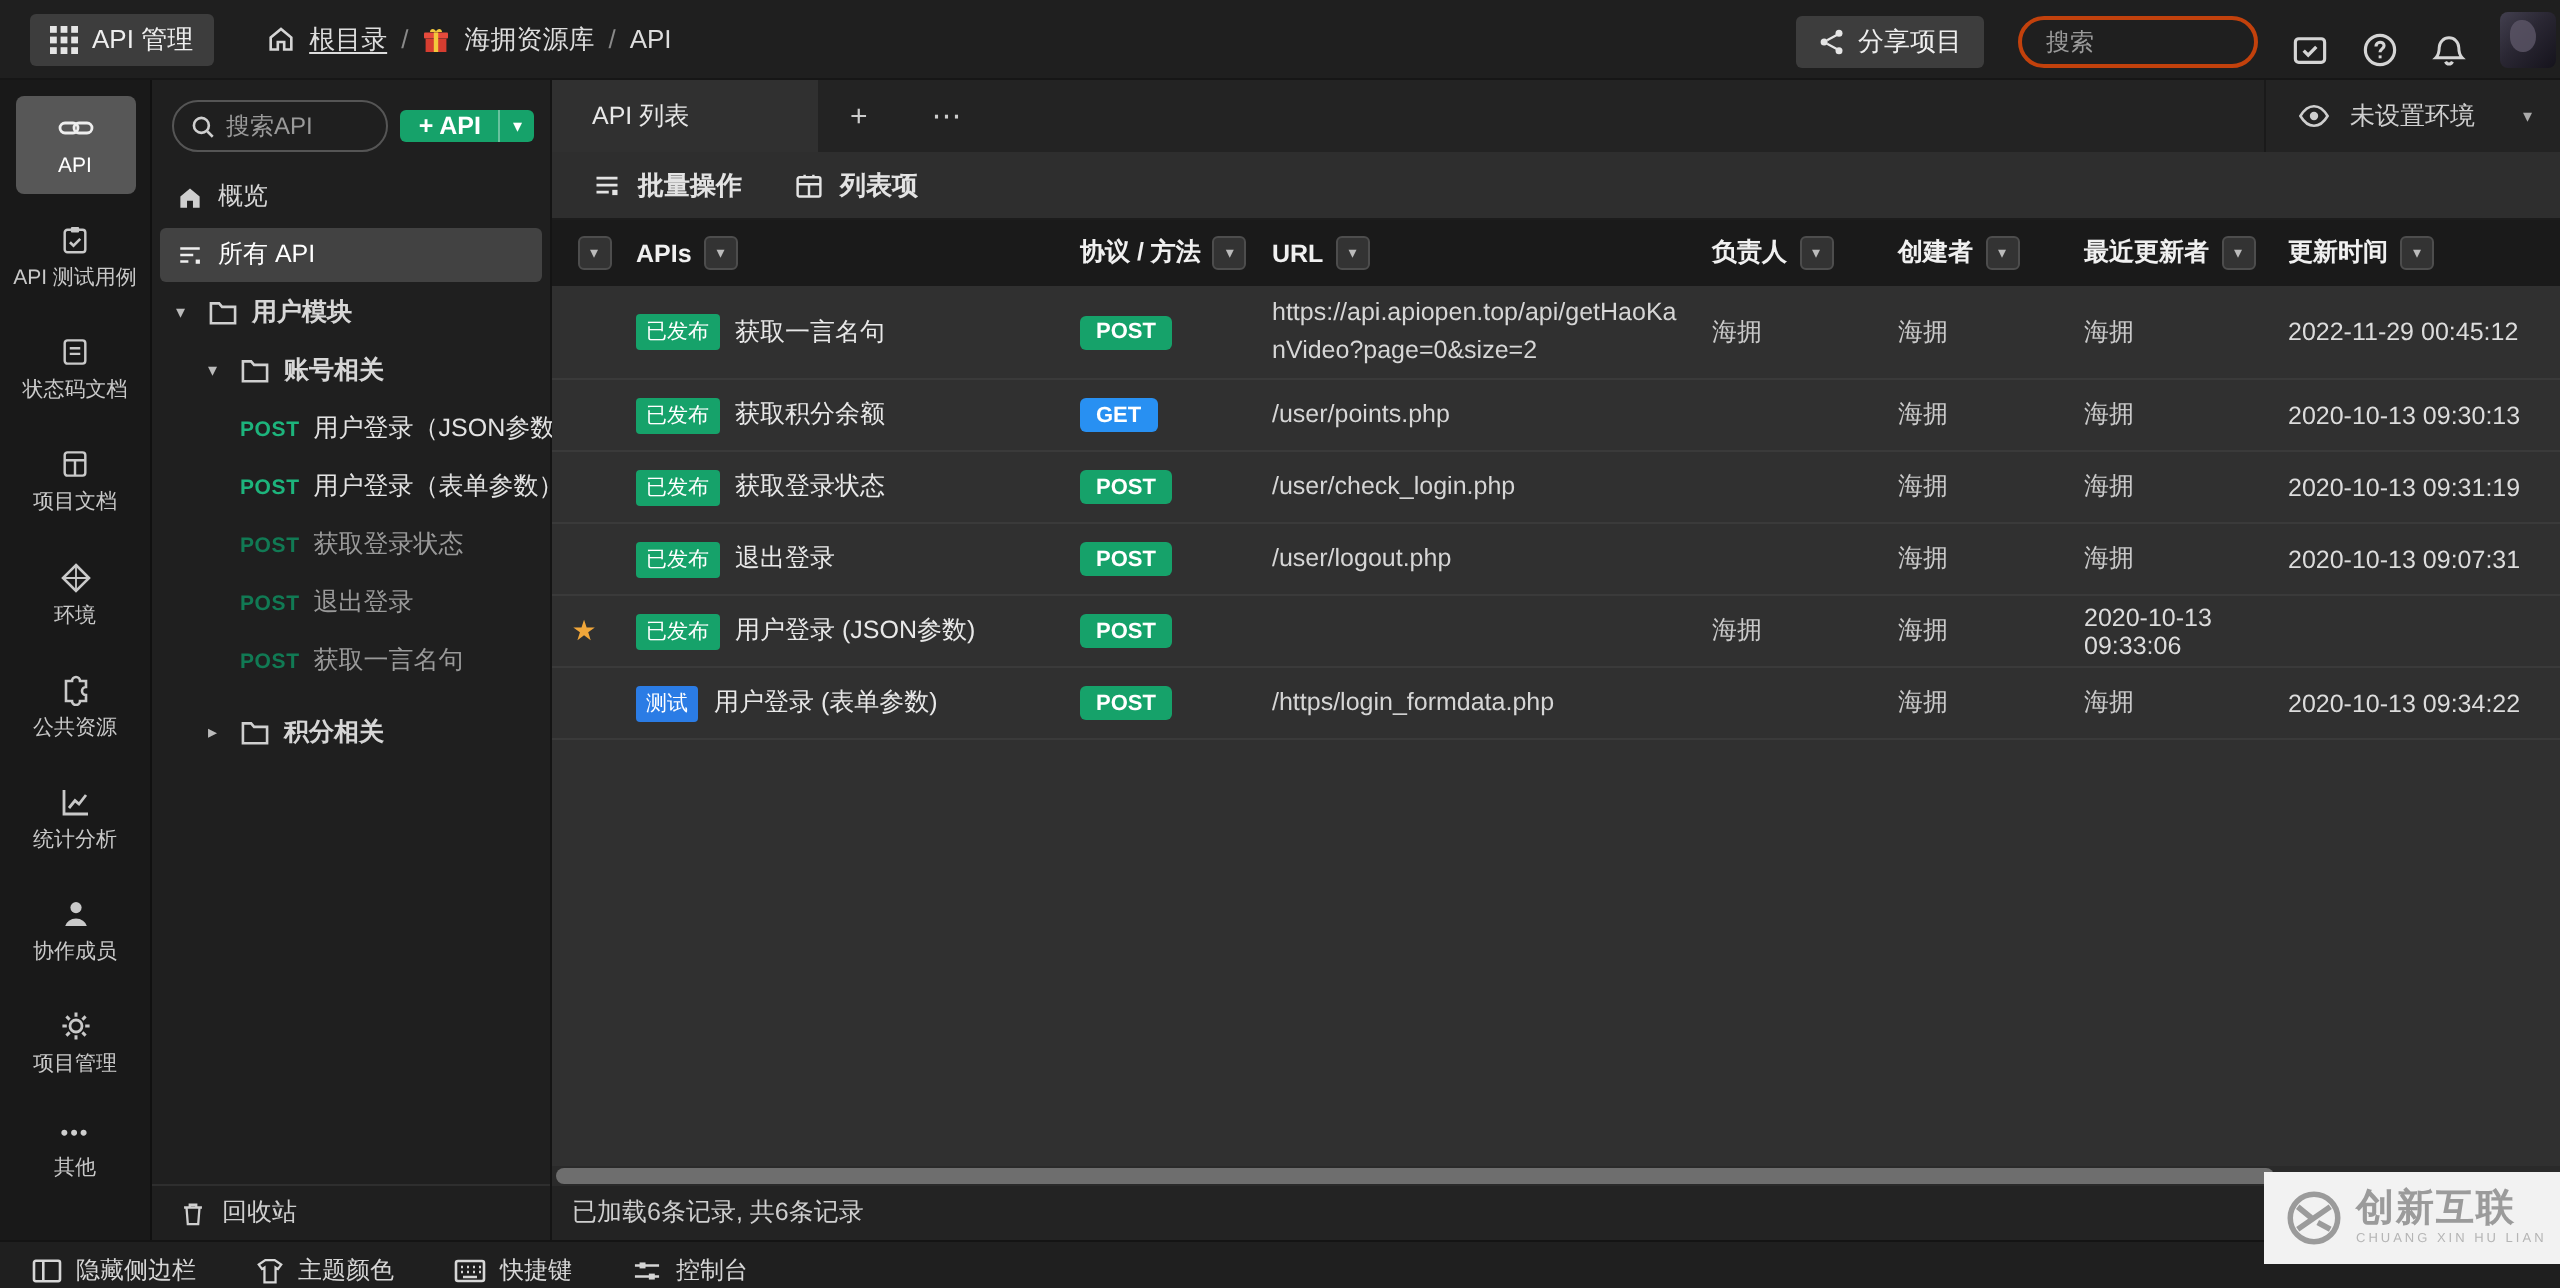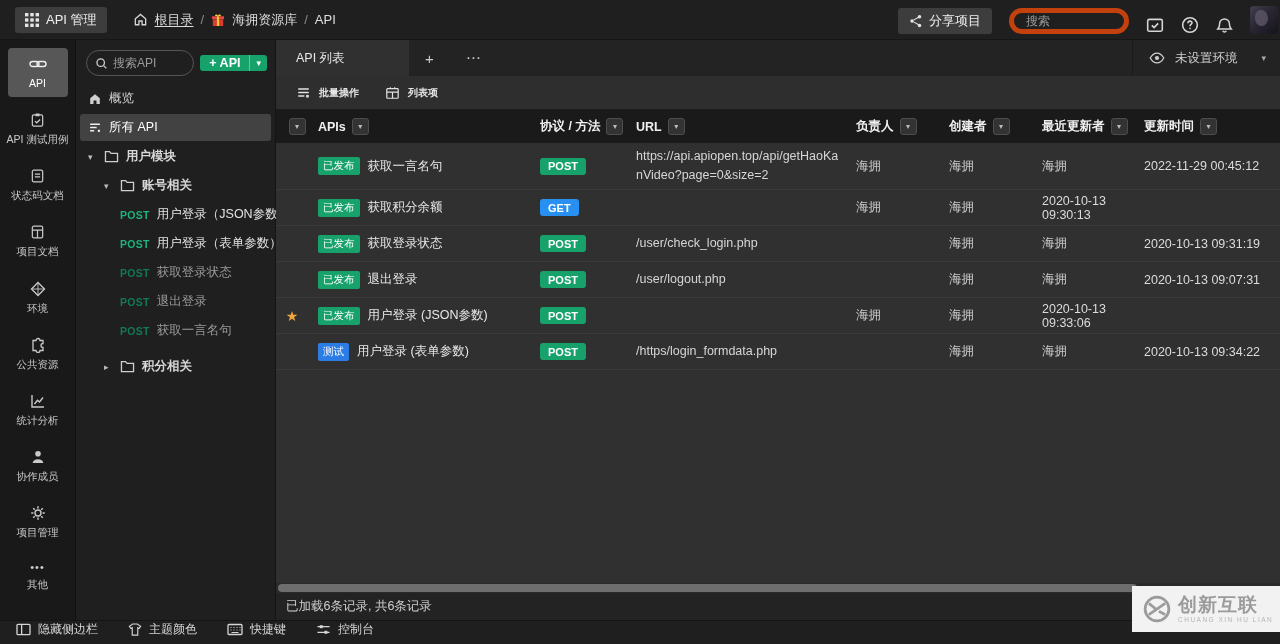--- a/index.html
+++ b/index.html
@@ -9,21 +9,21 @@
   .ico { color:#cfcfcf; flex:0 0 auto; }
 
   
   #topbar { position:absolute; left:0; top:0; width:1280px; height:40px; background:#1f1f1f; display:flex; align-items:center; border-bottom:1px solid #161616; }
   .app-btn { display:flex; align-items:center; gap:7px; background:#3d3d3d; border-radius:3px; height:26px; padding:0 10px; margin-left:15px; color:#eee; font-size:13px; cursor:pointer; }
   .crumbs { display:flex; align-items:center; gap:7px; margin-left:26px; color:#ddd; font-size:13px; }
   .crumb-link { text-decoration:underline; text-underline-offset:2px; cursor:pointer; }
   .crumb-sep { color:#8a8a8a; }
   .tb-right { margin-left:auto; display:flex; align-items:flex-end; gap:17px; padding-right:2px; }
   .share-btn { display:flex; align-items:center; gap:6px; background:#3d3d3d; border-radius:3px; height:26px; padding:0 11px; color:#eee; cursor:pointer; }
-  .tb-search { width:120px; height:26px; border:5px solid #c2410c; border-radius:13px; background:transparent; color:#c4b5fd; font-size:12px; padding:0 12px; outline:none; }
+  .tb-search { width:120px; height:26px; border:2px solid #c2410c; border-radius:13px; background:transparent; color:#c4b5fd; font-size:12px; padding:0 12px; outline:none; }
   .tb-search::placeholder { color:#9a9a9a; }
   .avatar { width:28px; height:28px; border-radius:4px; background:linear-gradient(135deg,#43404f 0%,#2a2733 45%,#15131c 100%); position:relative; overflow:hidden; cursor:pointer; }
   .avatar::after { content:""; position:absolute; left:5px; top:4px; width:13px; height:16px; background:#5d5668; border-radius:45% 55% 50% 50%; opacity:.8; }
 
   
   #sidebar { position:absolute; left:0; top:40px; width:76px; height:580px; background:#191919; border-right:1px solid #101010; padding-top:8px; }
   .side-item { width:60px; margin:0 auto 7px; border-radius:4px; display:flex; flex-direction:column; align-items:center; justify-content:center; gap:5px; padding:8px 0 7px; color:#c9c9c9; cursor:pointer; }
   .side-item .lbl { font-size:10.5px; color:#c9c9c9; text-align:center; line-height:1.25; white-space:nowrap; }
   .side-item.active { background:#575757; }
   .side-item.active .lbl { color:#fff; }
@@ -49,21 +49,21 @@
   .recycle { display:flex; align-items:center; gap:8px; height:28px; border-top:1px solid #2e2e2e; padding:0 14px; font-size:12.5px; color:#cfcfcf; cursor:pointer; }
 
   
   #main { position:absolute; left:276px; top:40px; width:1004px; height:580px; background:#303030; }
   .tabbar { position:absolute; left:0; top:0; width:100%; height:36px; background:#232323; display:flex; align-items:stretch; }
   .tab { width:133px; background:#303030; display:flex; align-items:center; padding-left:20px; font-size:12.5px; color:#e8e8e8; cursor:pointer; }
   .tab-plus, .tab-more { display:flex; align-items:center; padding:0 16px; color:#ccc; font-size:15px; cursor:pointer; }
   .envsel { margin-left:auto; display:flex; align-items:center; gap:10px; padding:0 14px 0 16px; border-left:1px solid #1a1a1a; color:#cfcfcf; font-size:12.5px; cursor:pointer; }
   .envsel .caret { font-size:9px; color:#aaa; margin-left:14px; }
   .toolbar { position:absolute; left:0; top:36px; width:100%; height:34px; background:#2e2e2e; display:flex; align-items:center; gap:26px; padding-left:20px; border-bottom:1px solid #1c1c1c; }
-  .tool-btn { display:flex; align-items:center; gap:8px; color:#e3e3e3; font-size:10px; font-weight:bold; cursor:pointer; }
+  .tool-btn { display:flex; align-items:center; gap:8px; color:#e3e3e3; font-size:13px; font-weight:bold; cursor:pointer; }
 
   .grid-cols { display:grid; grid-template-columns:42px 222px 96px 220px 93px 93px 102px 1fr; }
   .thead { position:absolute; left:0; top:70px; width:100%; height:33px; background:#1a1a1a; align-items:center; font-weight:bold; color:#f0f0f0; font-size:12.5px; }
   .th { display:flex; align-items:center; gap:6px; }
   .dd { width:17px; height:17px; background:#333; border:1px solid #4d4d4d; border-radius:3px; display:grid; place-items:center; font-size:8px; color:#bbb; cursor:pointer; }
   .th.first { justify-content:center; }
 
   .tbody { position:absolute; left:0; top:103px; width:100%; }
   .tr { align-items:center; min-height:36px; border-bottom:1px solid #3a3a3a; background:#303030; cursor:pointer; }
   .tr.tall { min-height:47px; }
@@ -78,21 +78,21 @@
   .mbadge.post { background:#16a26a; }
   .mbadge.get { background:#2890f2; }
   .td.url { color:#d6d6d6; line-height:1.5; word-break:break-all; padding-right:16px; }
   .td.time { color:#dcdcdc; }
 
   .hscroll { position:absolute; left:0; top:543px; width:100%; height:10px; background:#2a2a2a; }
   .hscroll .thumb { position:absolute; left:2px; top:1px; width:859px; height:8px; background:#6e6e6e; border-radius:4px; cursor:pointer; }
   .statusbar { position:absolute; left:0; top:553px; width:100%; height:27px; background:#232323; display:flex; align-items:center; padding-left:10px; font-size:12.5px; color:#cfcfcf; }
 
   
-  #bottombar { position:absolute; left:0; top:620px; width:1280px; height:24px; background:#1f1f1f; border-top:1px solid #141414; display:flex; align-items:flex-start; gap:30px; padding-left:16px; }
+  #bottombar { position:absolute; left:0; top:620px; width:1280px; height:24px; background:#1f1f1f; border-top:1px solid #141414; display:flex; align-items:flex-end; gap:30px; padding-left:16px; }
   .bb-item { display:flex; align-items:center; gap:7px; font-size:12px; color:#d6d6d6; cursor:pointer; }
 
   
   #watermark { position:absolute; right:0; top:586px; width:148px; height:46px; background:#f2f2f2; display:flex; align-items:center; gap:6px; padding-left:10px; z-index:5; }
   .wm-text .t1 { font-size:19px; font-weight:bold; color:#9b9b9b; letter-spacing:1px; line-height:1; }
   .wm-text .t2 { font-size:6.5px; color:#b5b5b5; letter-spacing:1.5px; margin-top:2px; }
 </style>
 </head>
 <body>
 
@@ -291,20 +291,27 @@
     <span>获取一言名句</span>
   </div>
   <div class="tree-row bold" style="margin-top:8px;padding-left:24px;">
     <span class="chev">▸</span>
     <svg class="ico" width="15" height="13" viewBox="0 0 16 14">
         <path d="M1.5 12.5 V1.8 h4.4 l1.6 1.9 h7 v8.8 Z" fill="none" stroke="#cfcfcf" stroke-width="1.4"></path>
       </svg>
     <span>积分相关</span>
   </div>
   <div class="tree-fill"></div>
+  <div class="recycle">
+    <svg class="ico" width="13" height="14" viewBox="0 0 16 16">
+        <path d="M2.5 4 h11 M6 4 V2.3 h4 V4" fill="none" stroke="#cfcfcf" stroke-width="1.4"></path>
+        <path d="M4 4 l.8 10.2 h6.4 L12 4" fill="none" stroke="#cfcfcf" stroke-width="1.4"></path>
+      </svg>
+    <span>回收站</span>
+  </div>
 </div>
 
 <div id="main">
   <div class="tabbar">
     <div class="tab">
         <span>API 列表</span>
       </div>
     <div class="tab-plus">+</div>
     <div class="tab-more">⋯</div>
     <div class="envsel">
@@ -399,20 +406,21 @@
       <div class="td">海拥</div>
       <div class="td time">2022-11-29 00:45:12</div>
     </div>
     <div class="tr grid-cols">
       <div class="td sel"></div>
       <div class="td name">
           <span class="badge pub">已发布</span>
           <span>获取积分余额</span>
         </div>
       <div class="td"><span class="mbadge get">GET</span></div>
+      <div class="td url">/user/points.php</div>
       <div class="td"></div>
       <div class="td">海拥</div>
       <div class="td">海拥</div>
       <div class="td time">2020-10-13 09:30:13</div>
     </div>
     <div class="tr grid-cols">
       <div class="td sel"></div>
       <div class="td name">
           <span class="badge pub">已发布</span>
           <span>获取登录状态</span>

